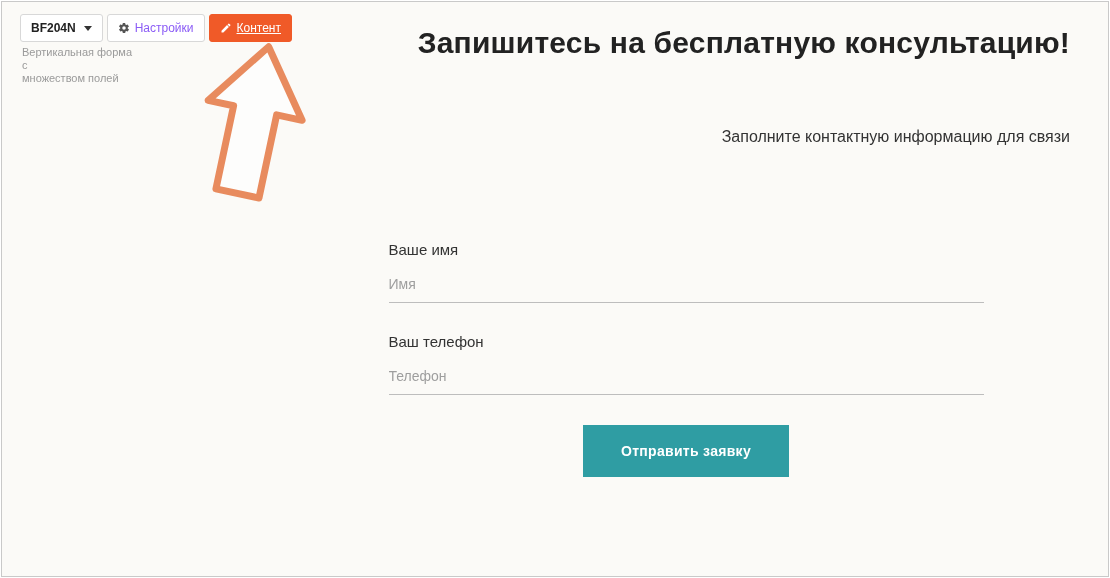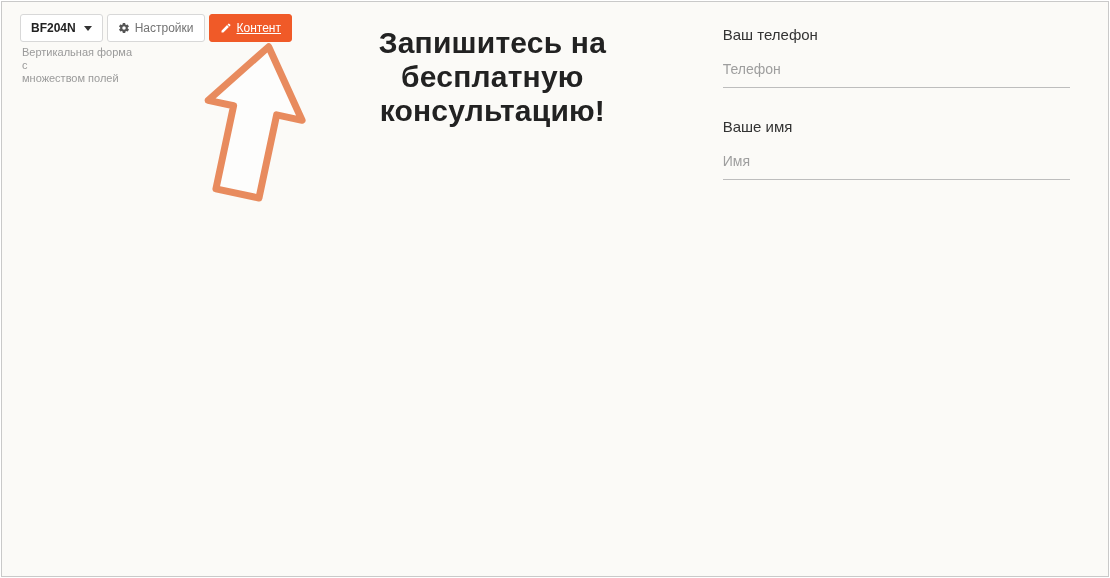--- a/index.html
+++ b/index.html
@@ -30,21 +30,21 @@
   .tool-btn {
     height: 28px;
     border: 1px solid #d8d8d8;
     background: #fff;
     font-size: 12px;
     display: flex;
     align-items: center;
     padding: 0 10px;
     border-radius: 3px;
     cursor: pointer;
-    color: #737373;
+    color: #8b5cf6;
     gap: 5px;
   }
   .tool-btn.block-code { font-weight: bold; color:#222; }
   .tool-btn.content {
     background: #f05a28;
     border-color: #f05a28;
     color: #fff;
     text-decoration: underline;
   }
   .caret-down {
@@ -72,21 +72,22 @@
     pointer-events: none;
   }
   .arrow-pointer svg { width: 120px; height: 170px; }
   
   .main {
     position: absolute;
     top: 24px;
     left: 300px;
     right: 38px;
     display: flex;
-    align-items: flex-start;
+    flex-direction: column;
+    align-items: flex-end;
     gap: 40px;
   }
   .title {
     font-size: 30px;
     font-weight: bold;
     color: #222;
     text-align: center;
     margin-bottom: 28px;
     letter-spacing: 0.2px;
   }
@@ -170,33 +171,37 @@
   </div>
 
   <div class="arrow-pointer">
     <svg viewBox="0 0 120 170">
       <path d="M60 5 L108 70 L82 70 L82 155 L38 155 L38 70 L12 70 Z" fill="#fdfdfc" stroke="#e88b5e" stroke-width="7" stroke-linejoin="round" transform="rotate(12 60 85)"></path>
     </svg>
   </div>
 
   <div class="main">
     <h1 class="title">Запишитесь на бесплатную консультацию!</h1>
+    <div class="subtitle">Заполните контактную информацию для связи</div>
 
     <div class="form">
+
+      <div class="field">
+        <label class="field-label">Ваше имя</label>
+        <input class="field-input" type="text" placeholder="Имя" style="">
+      </div>
 
       <div class="field">
         <label class="field-label">Ваш телефон</label>
         <input class="field-input" type="text" placeholder="Телефон" style="">
       </div>
 
       <div class="field">
-        <label class="field-label">Ваше имя</label>
-        <input class="field-input" type="text" placeholder="Имя" style="">
-      </div>
-
-      <div class="field">
-      </div>
-
+      </div>
+
+      <div class="submit-wrap">
+        <button class="submit-btn">Отправить заявку</button>
+      </div>
 
     </div>
   </div>
 
 </div>
 
 </body></html>

